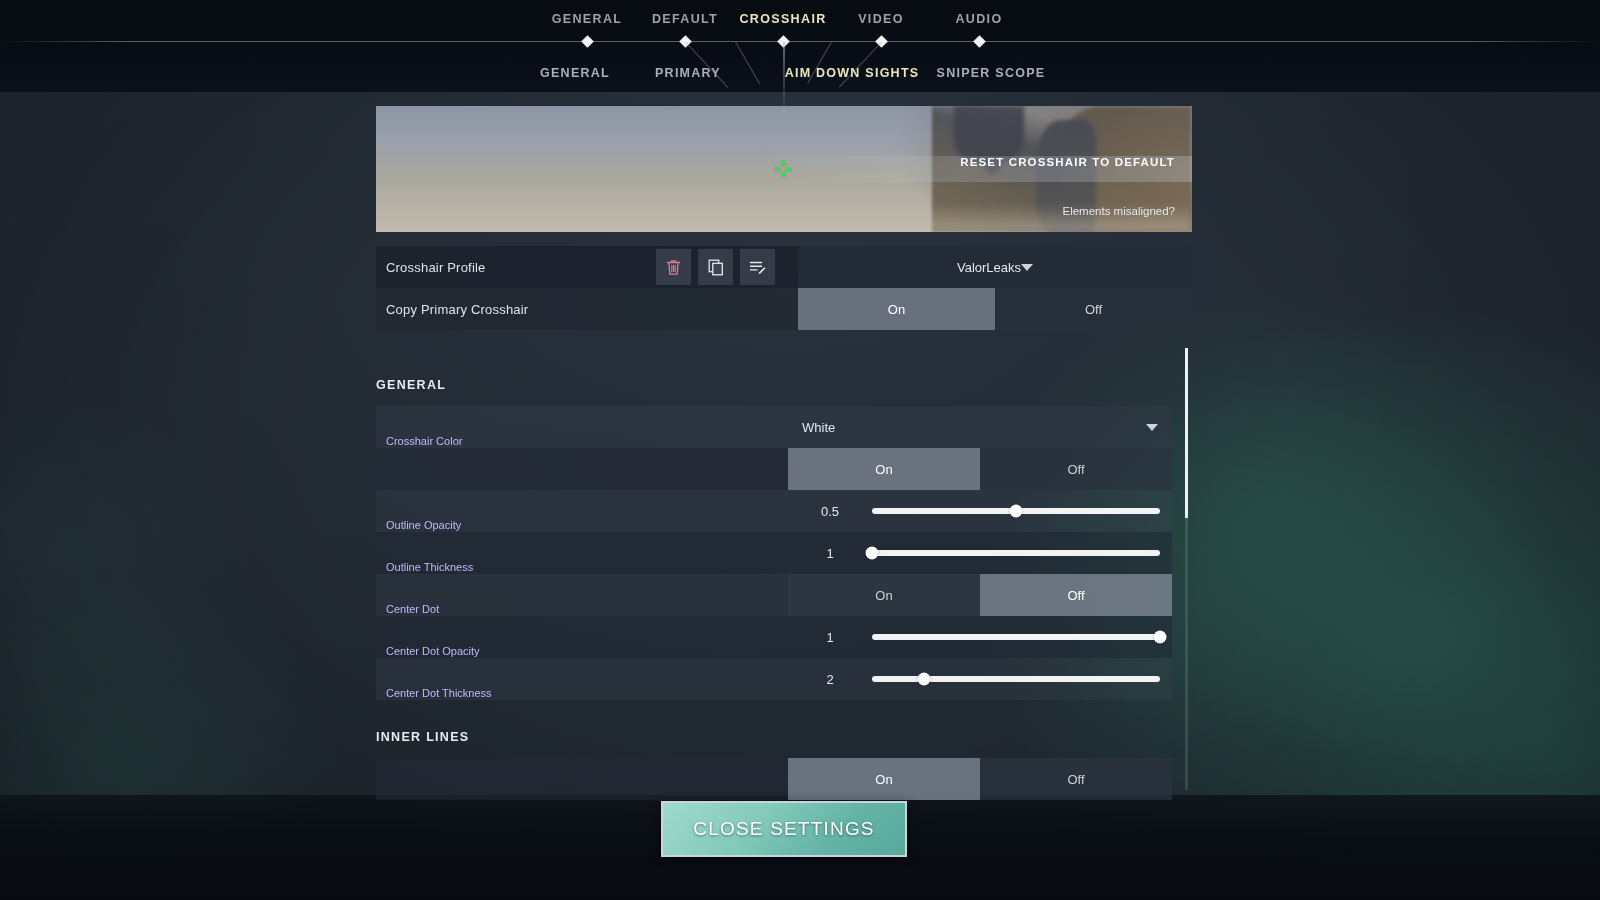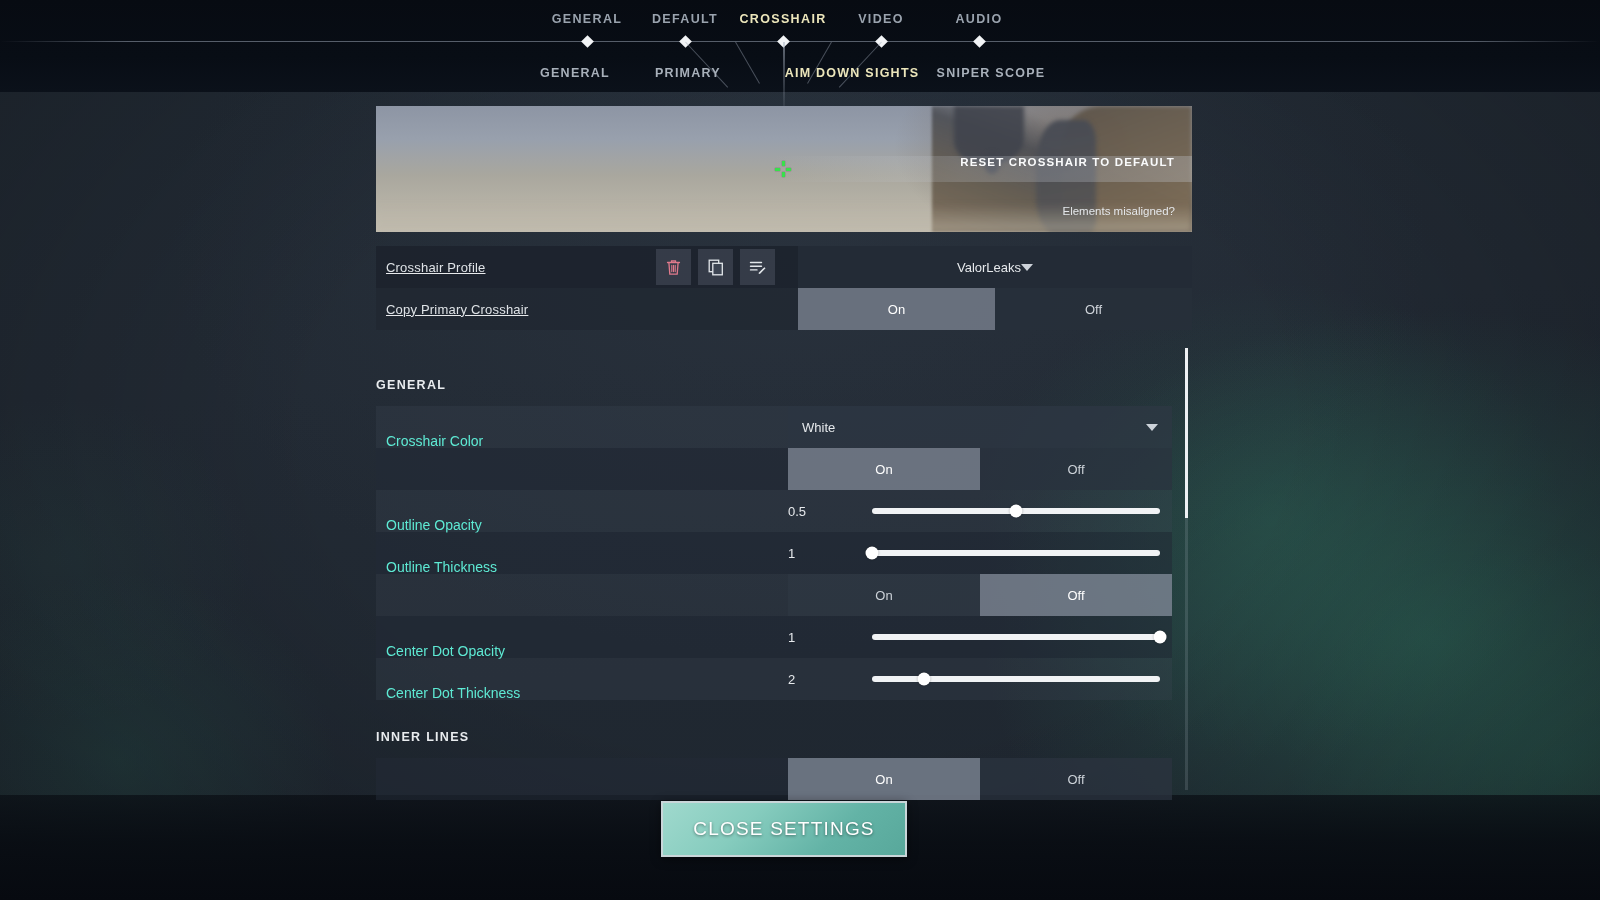--- a/index.html
+++ b/index.html
@@ -113,21 +113,21 @@
     font-size:11.5px; letter-spacing:1.15px; font-weight:700; color:#fafbfc;
     cursor:pointer;
   }
   #misaligned{
     position:absolute; right:17px; top:99px;
     font-size:11.5px; color:#e4e7ea; cursor:pointer;
   }
 
   
   #profile-block{ width:816px; margin-top:14px; }
-  .prow{ position:relative; display:flex; align-items:center; height:42px;text-decoration:underline; }
+  .prow{ position:relative; display:flex; align-items:center; height:42px; }
   .prow-1{ background:rgba(28,34,44,0.86); }
   .prow-2{ background:rgba(32,39,49,0.72); }
   .prow-label{
     flex:0 0 auto; padding-left:10px; font-size:13px; color:#dfe3e7; letter-spacing:0.2px;
   }
   .icon-group{ position:absolute; left:280px; top:3px; display:flex; gap:7px; }
   .icon-btn{
     width:35px; height:36px; background:rgba(72,80,94,0.55);
     display:flex; align-items:center; justify-content:center; cursor:pointer;
   }
@@ -151,38 +151,38 @@
 
   
   #settings-wrap{ position:relative; width:816px; margin-top:40px; height:447px; overflow:hidden; }
   .sec-title{
     font-size:12.5px; letter-spacing:1.3px; font-weight:700; color:#e9ecef;
     padding:8px 0 14px 0;
   }
   .srow{ position:relative; display:flex; align-items:center; height:42px; width:796px; }
   .srow.alt0{ background:rgba(60,70,84,0.30); }
   .srow.alt1{ background:rgba(34,42,54,0.55); }
-  .srow-label{ padding-left:10px; font-size:14px; color:#5eead4; width:412px;margin-top:28px; }
+  .srow-label{ padding-left:10px; font-size:11px; color:#c4b5fd; width:412px;margin-top:28px; }
   .srow-control{ position:absolute; left:412px; top:0; width:384px; height:42px; }
 
   .sel-full{
     width:384px; height:42px; display:flex; align-items:center; justify-content:space-between;
     padding:0 14px; background:rgba(44,53,66,0.55); cursor:pointer;
   }
   .sel-full .val{ font-size:13px; color:#e6e9ec; }
 
   .toggle{ width:384px; height:42px; display:flex; }
   .toggle .opt{
     flex:1; display:flex; align-items:center; justify-content:center;
     font-size:13px; color:#ccd2d8; cursor:pointer; background:rgba(50,59,72,0.42);
   }
   .toggle .opt.sel{ background:rgba(124,132,146,0.80); color:#ffffff; }
 
   .slider-row{ width:384px; height:42px; display:flex; align-items:center; }
-  .slider-val{ width:84px; text-align:left; font-size:13px; color:#e6e9ec; }
+  .slider-val{ width:84px; text-align:center; font-size:13px; color:#e6e9ec; }
   .slider-track-wrap{ position:relative; flex:1; height:42px; display:flex; align-items:center; padding-right:12px; }
   .slider-track{
     position:relative; width:100%; height:6px; border-radius:3px;
     background:#f1f3f5; cursor:pointer;
   }
   .slider-thumb{
     position:absolute; top:50%; width:13px; height:13px; border-radius:50%;
     background:#ffffff; transform:translate(-50%,-50%); cursor:pointer;
     box-shadow:0 0 2px rgba(0,0,0,0.35);
   }
@@ -361,20 +361,21 @@
           <div class="slider-track-wrap">
             <div class="slider-track">
               <div class="slider-thumb" style="left:0%"></div>
             </div>
           </div>
         </div>
       </div>
     </div>
 
     <div class="srow alt0">
+      <div class="srow-label">Center Dot</div>
       <div class="srow-control">
         <div class="toggle">
           <div class="opt">On</div>
           <div class="opt sel">Off</div>
         </div>
       </div>
     </div>
 
     <div class="srow alt1">
       <div class="srow-label">Center Dot Opacity</div>

